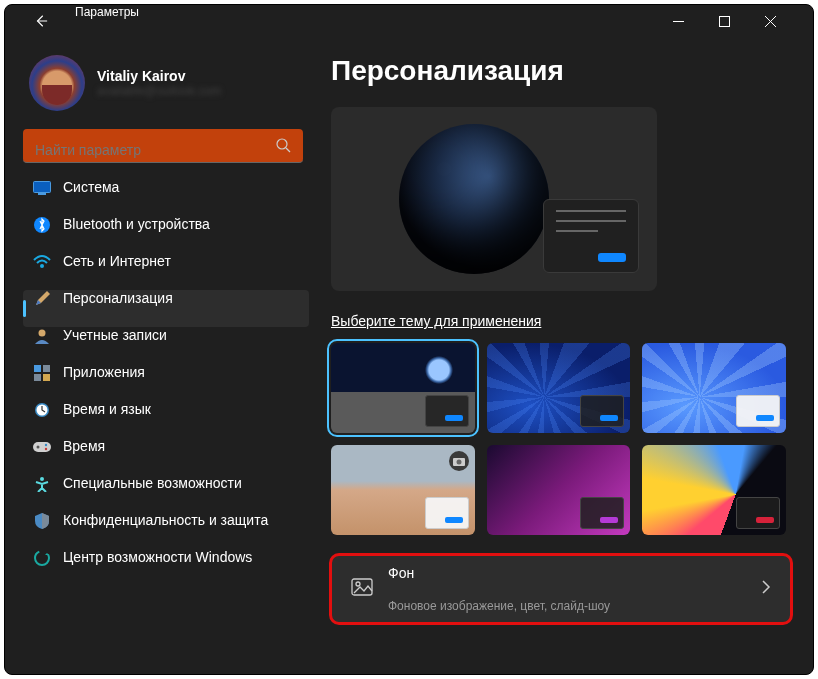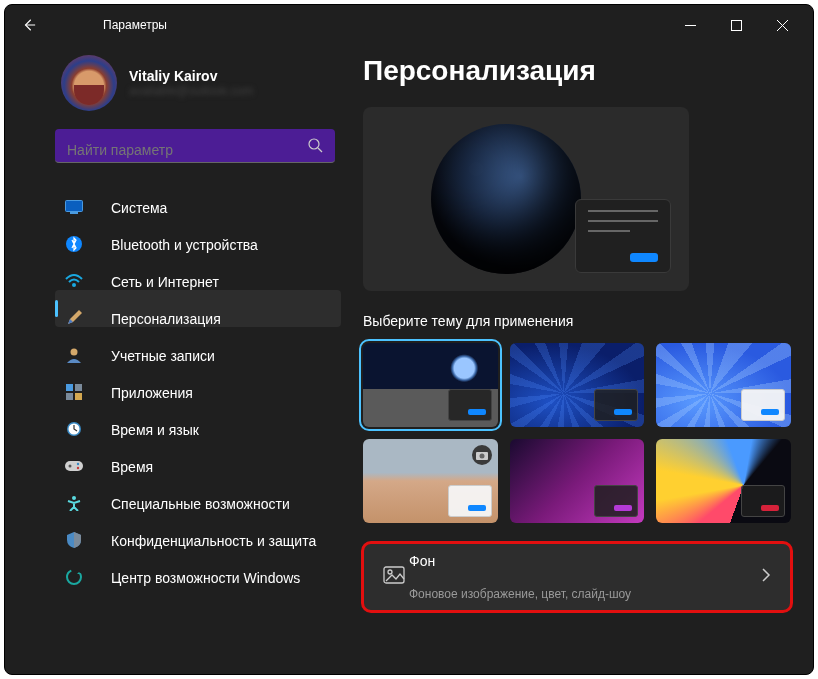--- a/index.html
+++ b/index.html
@@ -16,23 +16,21 @@
   background: #1f1f1f;
   border-radius: 8px;
   color: #fff;
   position: relative;
   overflow: hidden;
   border: 1px solid #000;
 }
 .titlebar {
   height: 40px;
   display: flex;
-  align-items: center;
-  padding: 0 8px;
-  gap: 40px;
+  padding: 0 20px;
 }
 .back-btn {
   width: 32px; height: 32px;
   display: flex; align-items: center; justify-content: center;
   cursor: pointer;
 }
 .title-text {
   font-size: 12px;
   margin-left: 18px;
   color: #fff;
@@ -47,21 +45,20 @@
   cursor: pointer;
 }
 .content {
   display: flex;
   height: calc(100% - 40px);
 }
 .sidebar {
   width: 310px;
   padding: 10px 6px 0 18px;
   overflow-y: auto;
-  margin-left: 32px;
 }
 .profile {
   display: flex;
   align-items: center;
   gap: 12px;
   margin-bottom: 18px;
   padding: 0 6px;
 }
 .avatar {
   width: 56px; height: 56px;
@@ -81,38 +78,38 @@
 .profile-text { display: flex; flex-direction: column; }
 .profile-name { font-size: 14px; font-weight: 600; }
 .profile-email { font-size: 12px; color: #404040; filter: blur(2.5px); }
 .search {
   position: relative;
   margin: 0 6px 16px 0;
 }
 .search input {
   width: 100%;
   height: 34px;
-  background: #4c1d95;
+  background: #c2410c;
   border: none;
   border-bottom: 1px solid #666;
   border-radius: 4px;
   color: #ccc;
   padding: 9px 36px 0 12px;
   font-size: 14px;
 }
 .search-icon {
   position: absolute;
   right: 12px; top: 8px;
   color: #ccc;
 }
 .nav { list-style: none; }
 .nav-item {
   display: flex;
-  align-items: flex-end;
-  gap: 28px;
+  align-items: flex-start;
+  gap: 12px;
   height: 37px;
   padding: 0 10px;
   border-radius: 4px;
   font-size: 14px;
   cursor: pointer;
   position: relative;
 }
 .nav-item.active {
   background: #2d2d2d;
 }
@@ -162,20 +159,21 @@
   border-radius: 6px;
   border: 1px solid #3a3a3a;
   padding: 10px 12px;
 }
 .mini-win .line { height: 2px; background: #666; margin-bottom: 8px; }
 .mini-win .line.short { width: 60%; }
 .mini-win .pill { width: 28px; height: 9px; background: #0f87ff; border-radius: 3px; position:absolute; right:12px; bottom:10px; }
 .section-label {
   font-size: 14px;
   margin-bottom: 14px;
+  text-decoration: underline;
 }
 .theme-grid {
   display: grid;
   grid-template-columns: repeat(3, 1fr);
   gap: 12px;
   margin-bottom: 20px;
   max-width: 455px;
 }
 .theme-tile {
   aspect-ratio: 16/10;
@@ -206,21 +204,21 @@
 .t6 { background: #0a0a12; }
 .t6::before{content:"";position:absolute;inset:0;background:conic-gradient(from 200deg at 65% 55%, #ff4a6a 0 30deg, #ffd030 60deg 80deg, #4a9aff 140deg 170deg, transparent 200deg);}
 .setting-row {
   height: 68px;
   background: #2d2d2d;
   border-radius: 4px;
   display: flex;
   align-items: center;
   padding: 0 20px;
   cursor: pointer;
-  gap: 4px;
+  gap: 15px;
   outline: 3px solid #e20f0f;
   outline-offset: -1px;
   border-radius: 8px;
 }
 .setting-row .row-icon { width: 22px; color: #ccc; }
 .setting-row .row-text { flex: 1; }
 .row-title { font-size: 14px; color:#fff; }
 .row-sub { font-size: 12px; color: #999; margin-top:18px;}
 .chev { color: #ccc; }
 </style>

